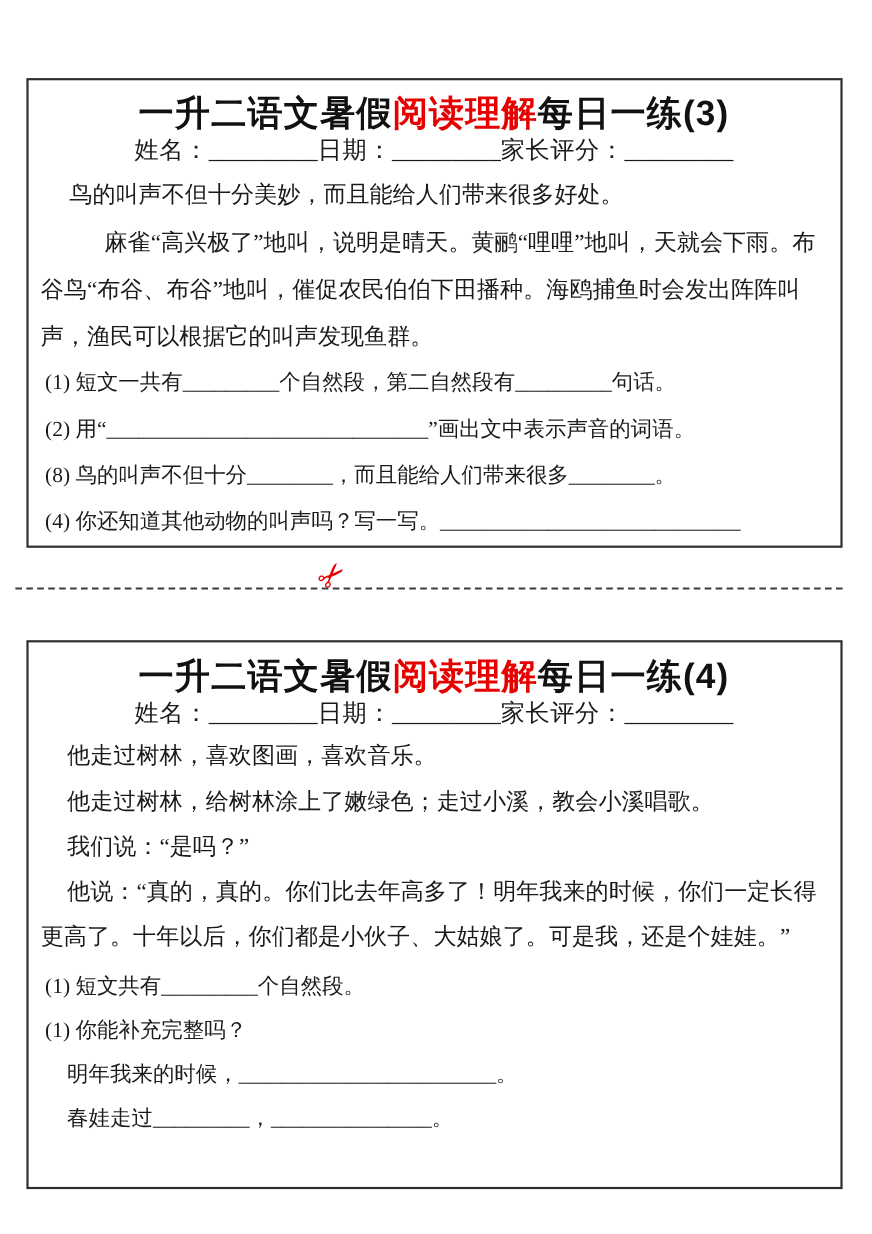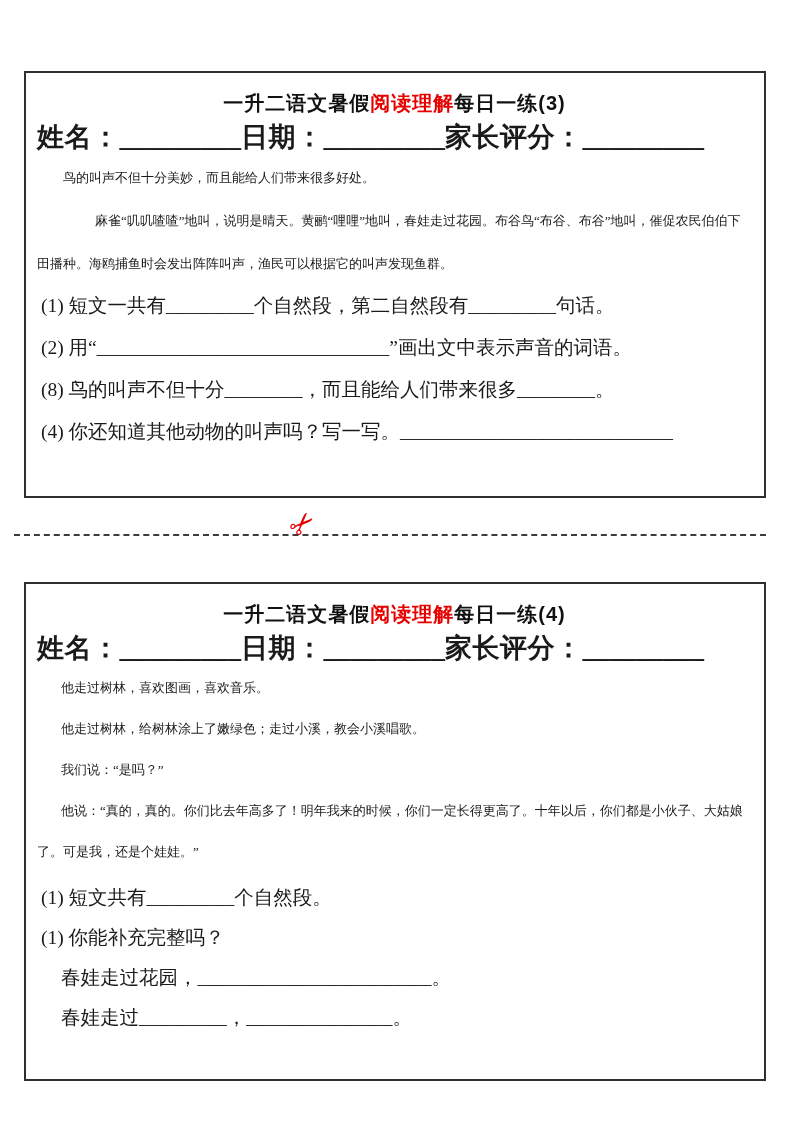--- a/index.html
+++ b/index.html
@@ -19,39 +19,38 @@
     background:#ffffff;
     overflow:hidden;
   }
   .sheet1{top:71px;height:427px;}
   .sheet2{top:582px;height:499px;}
   .title{
     margin:4px 0 2px 0;
     text-align:center;
     font-family:"Liberation Sans", sans-serif;
     font-weight:900;
-    font-size:20px;
+    font-size:32px;
     line-height:37px;
     letter-spacing:1px;
     color:#111111;
   }
   .title .hl{color:#e60000;}
   .fields{
-    text-align:left;
-    font-size:27px;
+    text-align:center;
+    font-size:22px;
     line-height:26px;
     margin-bottom:6px;
     letter-spacing:0.5px;
     white-space:nowrap;
-    font-weight:bold;
   }
   .fields .blank{letter-spacing:0;}
   .para{
     margin:0;
-    font-size:13px;
+    font-size:21px;
     line-height:43px;
   }
   .sheet2 .para{line-height:41px;}
   .indent1{text-indent:26px;}
   .indent3{text-indent:58px;}
   .indent-small{text-indent:24px;}
   .q{
     margin:0;
     font-size:19.5px;
     line-height:42px;
@@ -80,21 +79,21 @@
 <body>
 
 <div class="page">
 
   <section class="sheet sheet1">
     <h1 class="title"><span>一升二语文暑假</span><span class="hl">阅读理解</span><span>每日一练(3)</span></h1>
 
     <div class="fields"><span>姓名：</span><span class="blank">_________</span><span>日期：</span><span class="blank">_________</span><span>家长评分：</span><span class="blank">_________</span></div>
 
     <p class="para indent1">鸟的叫声不但十分美妙，而且能给人们带来很多好处。</p>
-    <p class="para indent3">麻雀“叽叽喳喳”地叫，说明是晴天。黄鹂“哩哩”地叫，春娃走过花园。布谷鸟“布谷、布谷”地叫，催促农民伯伯下田播种。海鸥捕鱼时会发出阵阵叫声，渔民可以根据它的叫声发现鱼群。</p>
+    <p class="para indent3">麻雀“高兴极了”地叫，说明是晴天。黄鹂“哩哩”地叫，天就会下雨。布谷鸟“布谷、布谷”地叫，催促农民伯伯下田播种。海鸥捕鱼时会发出阵阵叫声，渔民可以根据它的叫声发现鱼群。</p>
 
     <p class="q">(1) 短文一共有_________个自然段，第二自然段有_________句话。</p>
     <p class="q">(2) 用“______________________________”画出文中表示声音的词语。</p>
     <p class="q">(8) 鸟的叫声不但十分________，而且能给人们带来很多________。</p>
     <p class="q">(4) 你还知道其他动物的叫声吗？写一写。____________________________</p>
   </section>
 
   <div class="divider"></div>
   <span class="scissors">✂</span>
 
@@ -104,18 +103,18 @@
     <div class="fields"><span>姓名：</span><span class="blank">_________</span><span>日期：</span><span class="blank">_________</span><span>家长评分：</span><span class="blank">_________</span></div>
 
     <p class="para indent-small">他走过树林，喜欢图画，喜欢音乐。</p>
     <p class="para indent-small">他走过树林，给树林涂上了嫩绿色；走过小溪，教会小溪唱歌。</p>
     <p class="para indent-small">我们说：“是吗？”</p>
     <p class="para indent-small">他说：“真的，真的。你们比去年高多了！明年我来的时候，你们一定长得更高了。十年以后，你们都是小伙子、大姑娘了。可是我，还是个娃娃。”</p>
 
     <div class="qgroup">
       <p class="q">(1) 短文共有_________个自然段。</p>
       <p class="q">(1) 你能补充完整吗？</p>
-      <p class="q subline">春娃走过花园，________________________。</p>
+      <p class="q subline">明年我来的时候，________________________。</p>
       <p class="q subline">春娃走过_________，_______________。</p>
     </div>
   </section>
 
 </div>
 
 </body></html>

